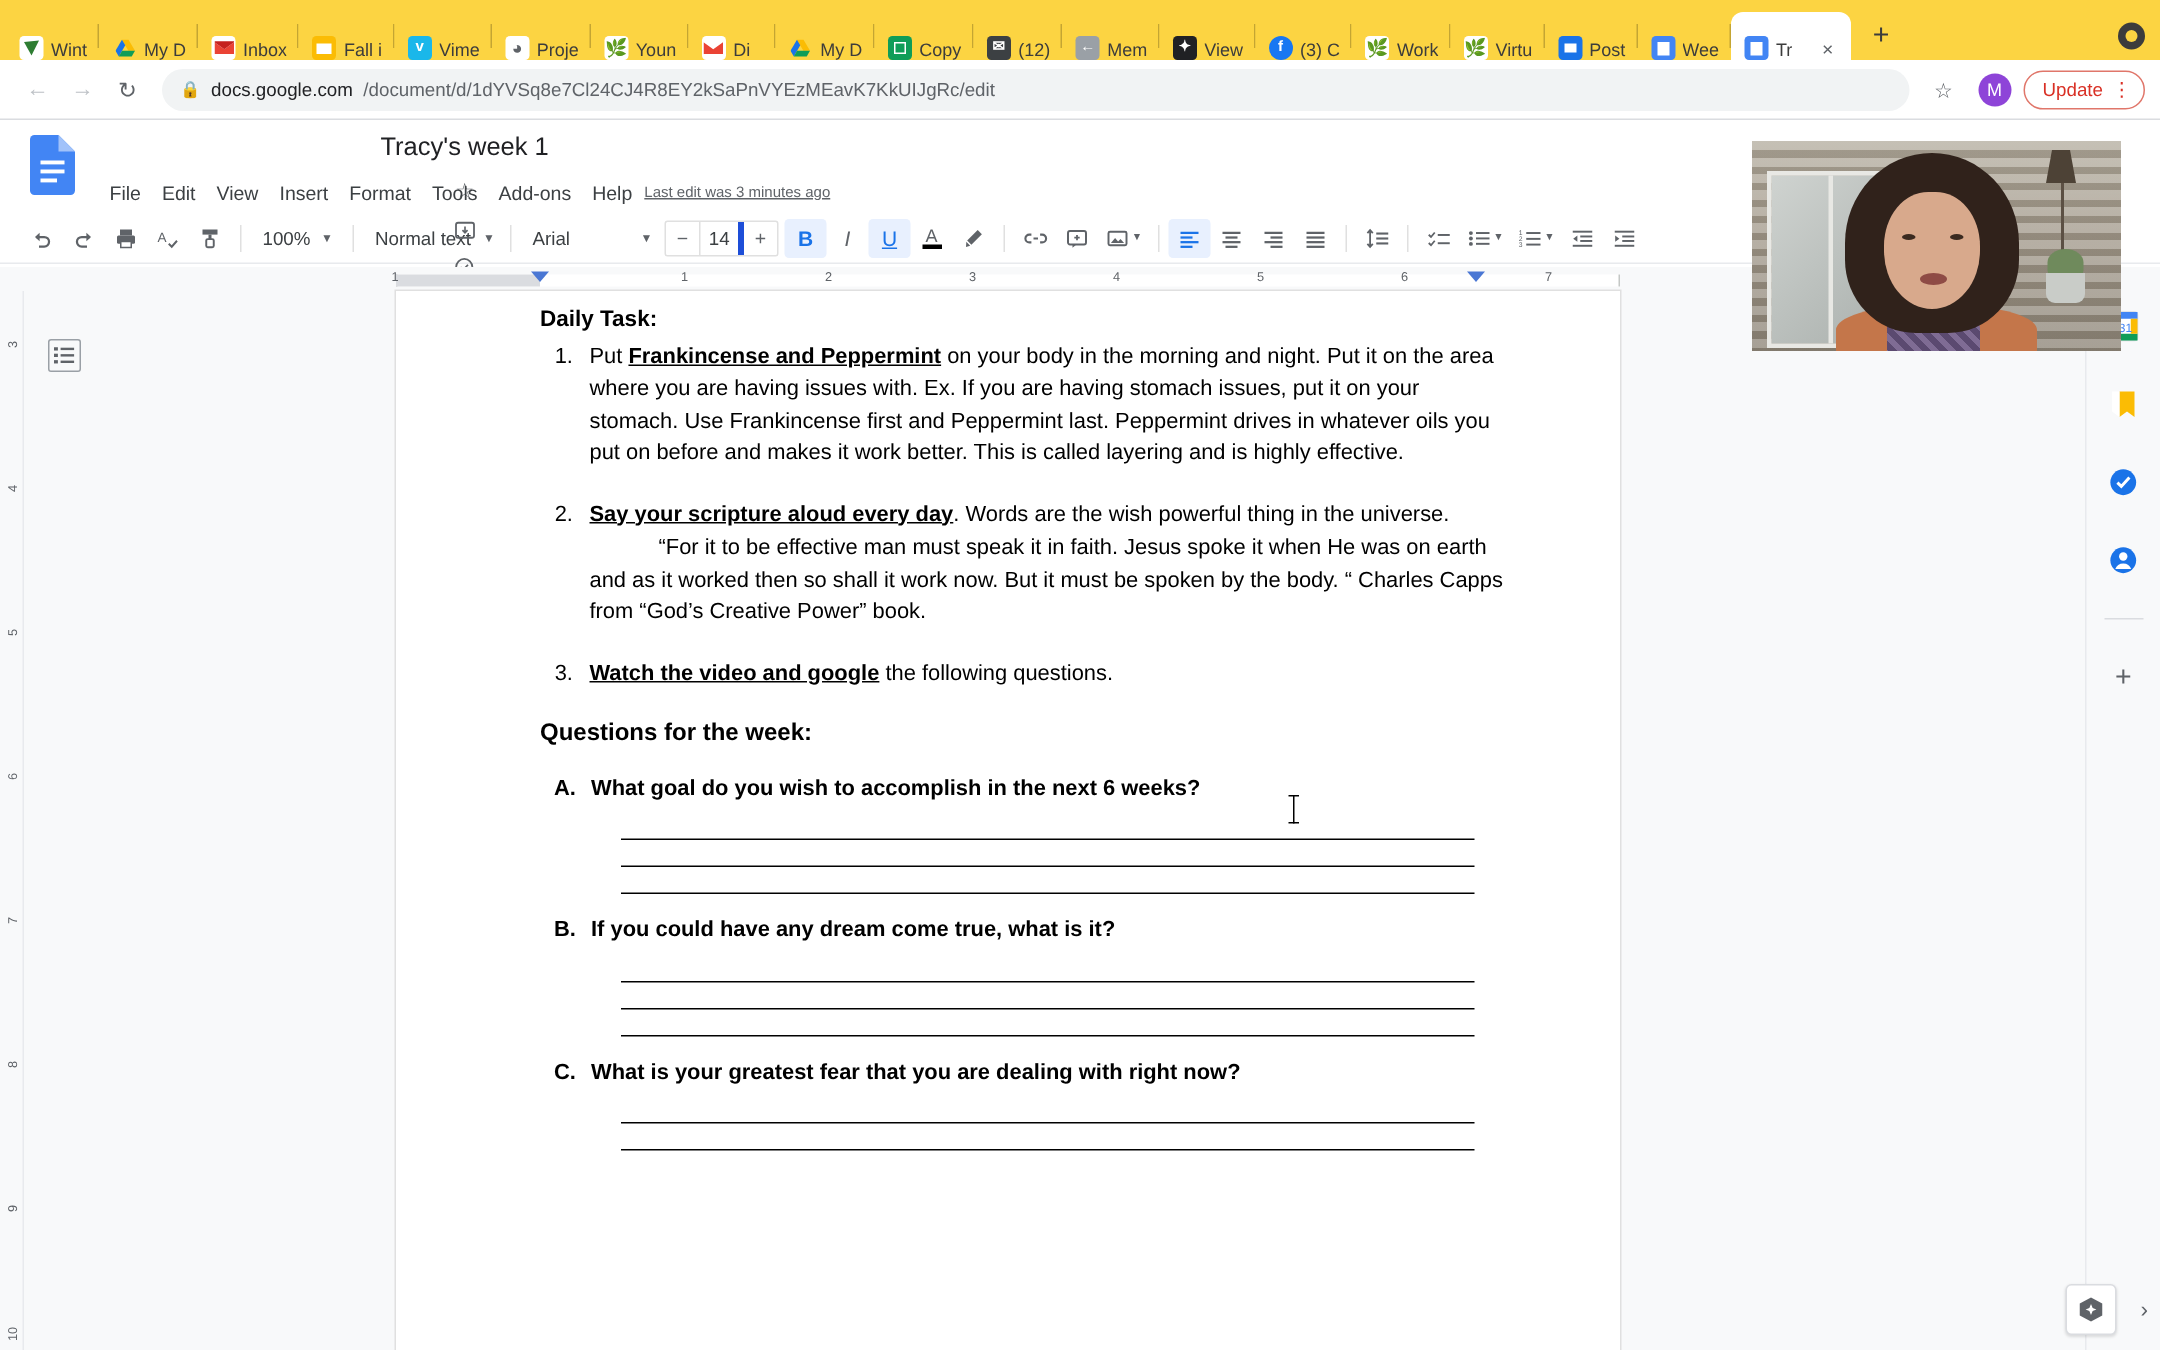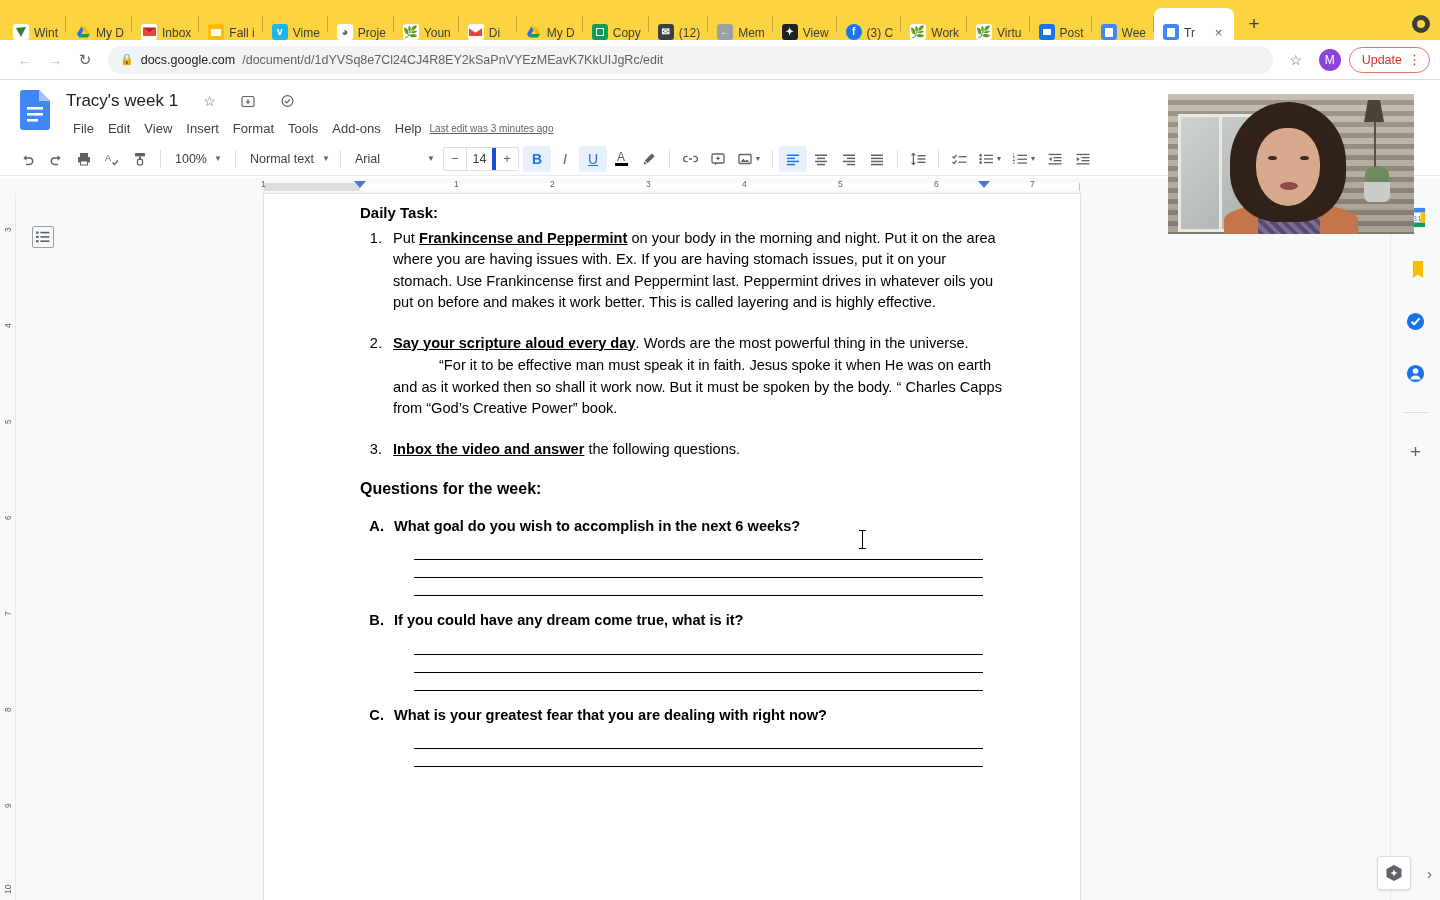--- a/index.html
+++ b/index.html
@@ -108,21 +108,21 @@
     height: 62px; background: #fff;
     display: flex; align-items: flex-start;
     padding: 8px 0 0 12px; position: relative;
   }
   .docs-logo {
     width: 36px; height: 46px; flex: 0 0 36px;
     margin: 2px 10px 0 8px; position: relative;
   }
   .docs-logo svg { display: block; }
   .docs-head-main { display: flex; flex-direction: column; gap: 2px; }
-  .doc-title-row { display: flex; align-items: center; gap: 25px; height: 26px; }
+  .doc-title-row { display: flex; align-items: center; gap: 11px; height: 26px; flex-direction: column; }
   .doc-title { font-size: 17px; color: #202124; }
   .hicon { color: #5f6368; font-size: 14px; display: inline-flex; }
   .menu-row { display: flex; align-items: center; gap: 0; height: 24px; }
   .menu-item {
     font-size: 13px; color: #3c4043; padding: 3px 7px; border-radius: 4px;
   }
   .lastedit {
     font-size: 10px; color: #5f6368;
     text-decoration: underline; margin-left: 1px;
   }
@@ -775,25 +775,25 @@
     <div class="page">
       <div class="doc-body">
 
         <div class="h-bold">Daily Task:</div>
 
         <ol class="numbered">
           <li>
             <span>Put </span><span class="u">Frankincense and Peppermint</span><span> on your body in the morning and night.  Put it on the area where you are having issues with.  Ex. If you are having stomach issues, put it on your stomach. Use Frankincense first and Peppermint last. Peppermint drives in whatever oils you put on before and makes it work better. This is called layering and is highly effective.</span>
           </li>
           <li>
-            <span class="u">Say your scripture aloud every day</span><span>.  Words are the most powerful thing in the universe.</span>
+            <span class="u">Say your scripture aloud every day</span><span>.  Words are the wish powerful thing in the universe.</span>
             <div class="indent-quote" style="margin-top:1px;">“For it to be effective man must speak it in faith.  Jesus spoke it when He was on earth and as it worked then so shall it work now.  But it must be spoken by the body. “  Charles Capps from “God’s Creative Power” book.</div>
           </li>
           <li style="margin-bottom:6px;">
-            <span class="u">Inbox the video and answer</span><span> the following questions.</span>
+            <span class="u">Watch the video and google</span><span> the following questions.</span>
           </li>
         </ol>
 
         <div class="qhead">Questions for the week:</div>
 
         <ol class="alpha">
           <li>
             <span>What goal do you wish to accomplish in the next 6 weeks?</span>
             <div class="blank-lines">
               <div class="bl"></div>

